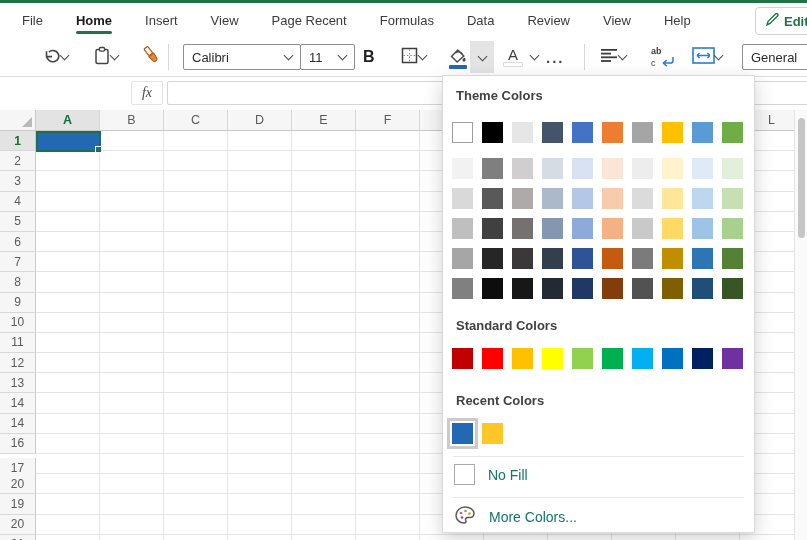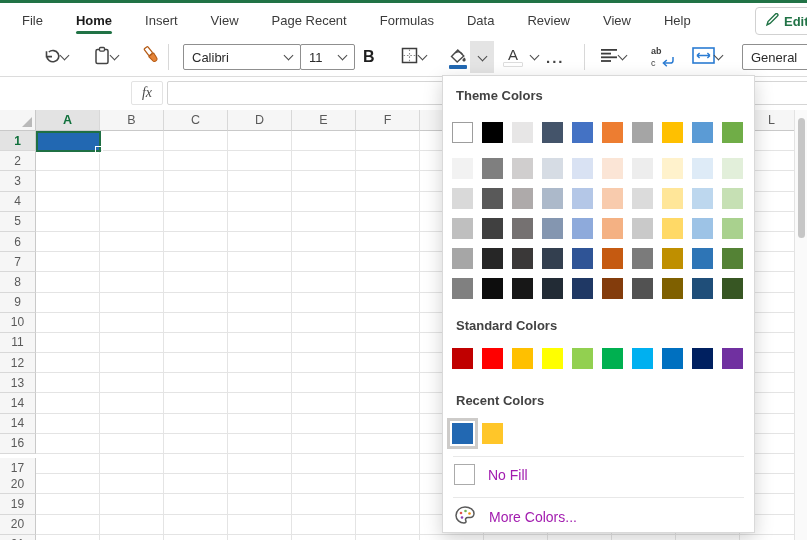--- a/index.html
+++ b/index.html
@@ -68,21 +68,21 @@
   
   .panel{position:absolute;left:442px;top:75px;width:313px;height:458px;background:#fff;border:1px solid #d9d9d9;
          box-sizing:border-box;box-shadow:0 6px 18px rgba(0,0,0,0.18);z-index:20;}
   .pl{position:absolute;left:13px;font-size:13px;font-weight:700;color:#424242;}
   .swgrid{position:absolute;left:9px;display:grid;grid-template-columns:repeat(10,21px);column-gap:9px;row-gap:9px;}
   .swrow{position:absolute;left:9px;display:flex;gap:9px;}
   .sw{width:21px;height:21px;box-sizing:border-box;}
   .sw.white{border:1px solid #9d9d9d;}
   .sw.selected{outline:3px solid #cdcbc9;outline-offset:2px;}
   .psep{position:absolute;left:10px;right:10px;height:1px;background:#e8e8e8;}
-  .prow{position:absolute;left:11px;display:flex;align-items:center;gap:13px;font-size:14px;color:#a21caf;}
+  .prow{position:absolute;left:11px;display:flex;align-items:center;gap:13px;font-size:14px;color:#0f766e;}
   .nofillsw{width:21px;height:21px;border:1px solid #ababab;background:#fff;box-sizing:border-box;}
 </style>
 </head>
 <body>
 
 <div class="screen">
 
   <div class="topstrip"></div>
 
   <div class="tabrow">

